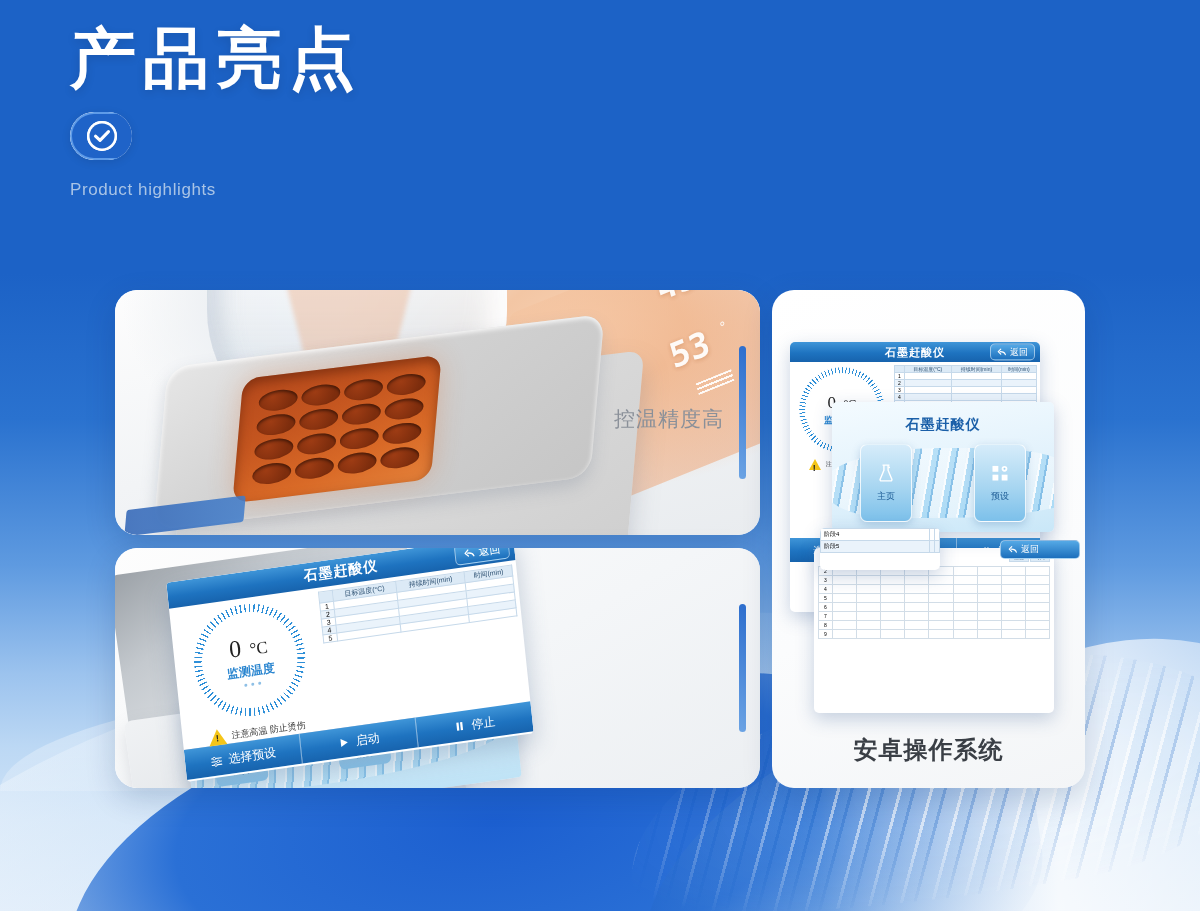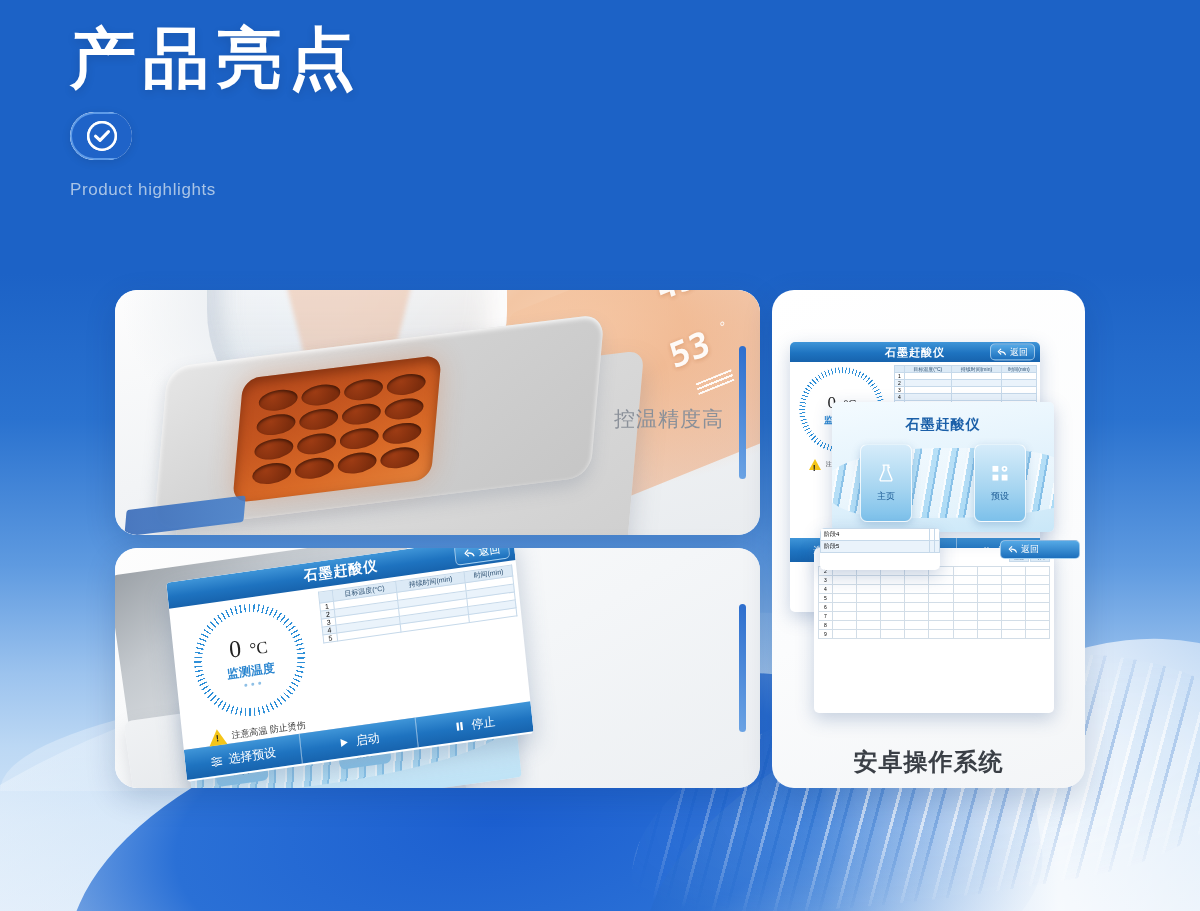--- a/index.html
+++ b/index.html
@@ -122,21 +122,21 @@
   }
   .card-title {
     font-size: 25px; font-weight: 700; color: #3a3f46;
     letter-spacing: 1px; white-space: nowrap;
   }
   .card-sub {
     margin-top: 12px; font-size: 21px; color: #8a9099;
     letter-spacing: 1px; white-space: nowrap;
   }
   .card-copy-bottom {
-    position: absolute; left: 0; right: 0; bottom: 10px;
+    position: absolute; left: 0; right: 0; bottom: 22px;
     text-align: center; z-index: 3;
   }
   .card-copy-bottom .card-title { font-size: 24px; }
   .card-copy-bottom .card-sub { font-size: 19px; margin-top: 9px; }
 
   
   .photo { position: absolute; inset: 0; overflow: hidden; border-radius: 22px; }
   .photo-bg {
     position: absolute; inset: 0;
     background:

